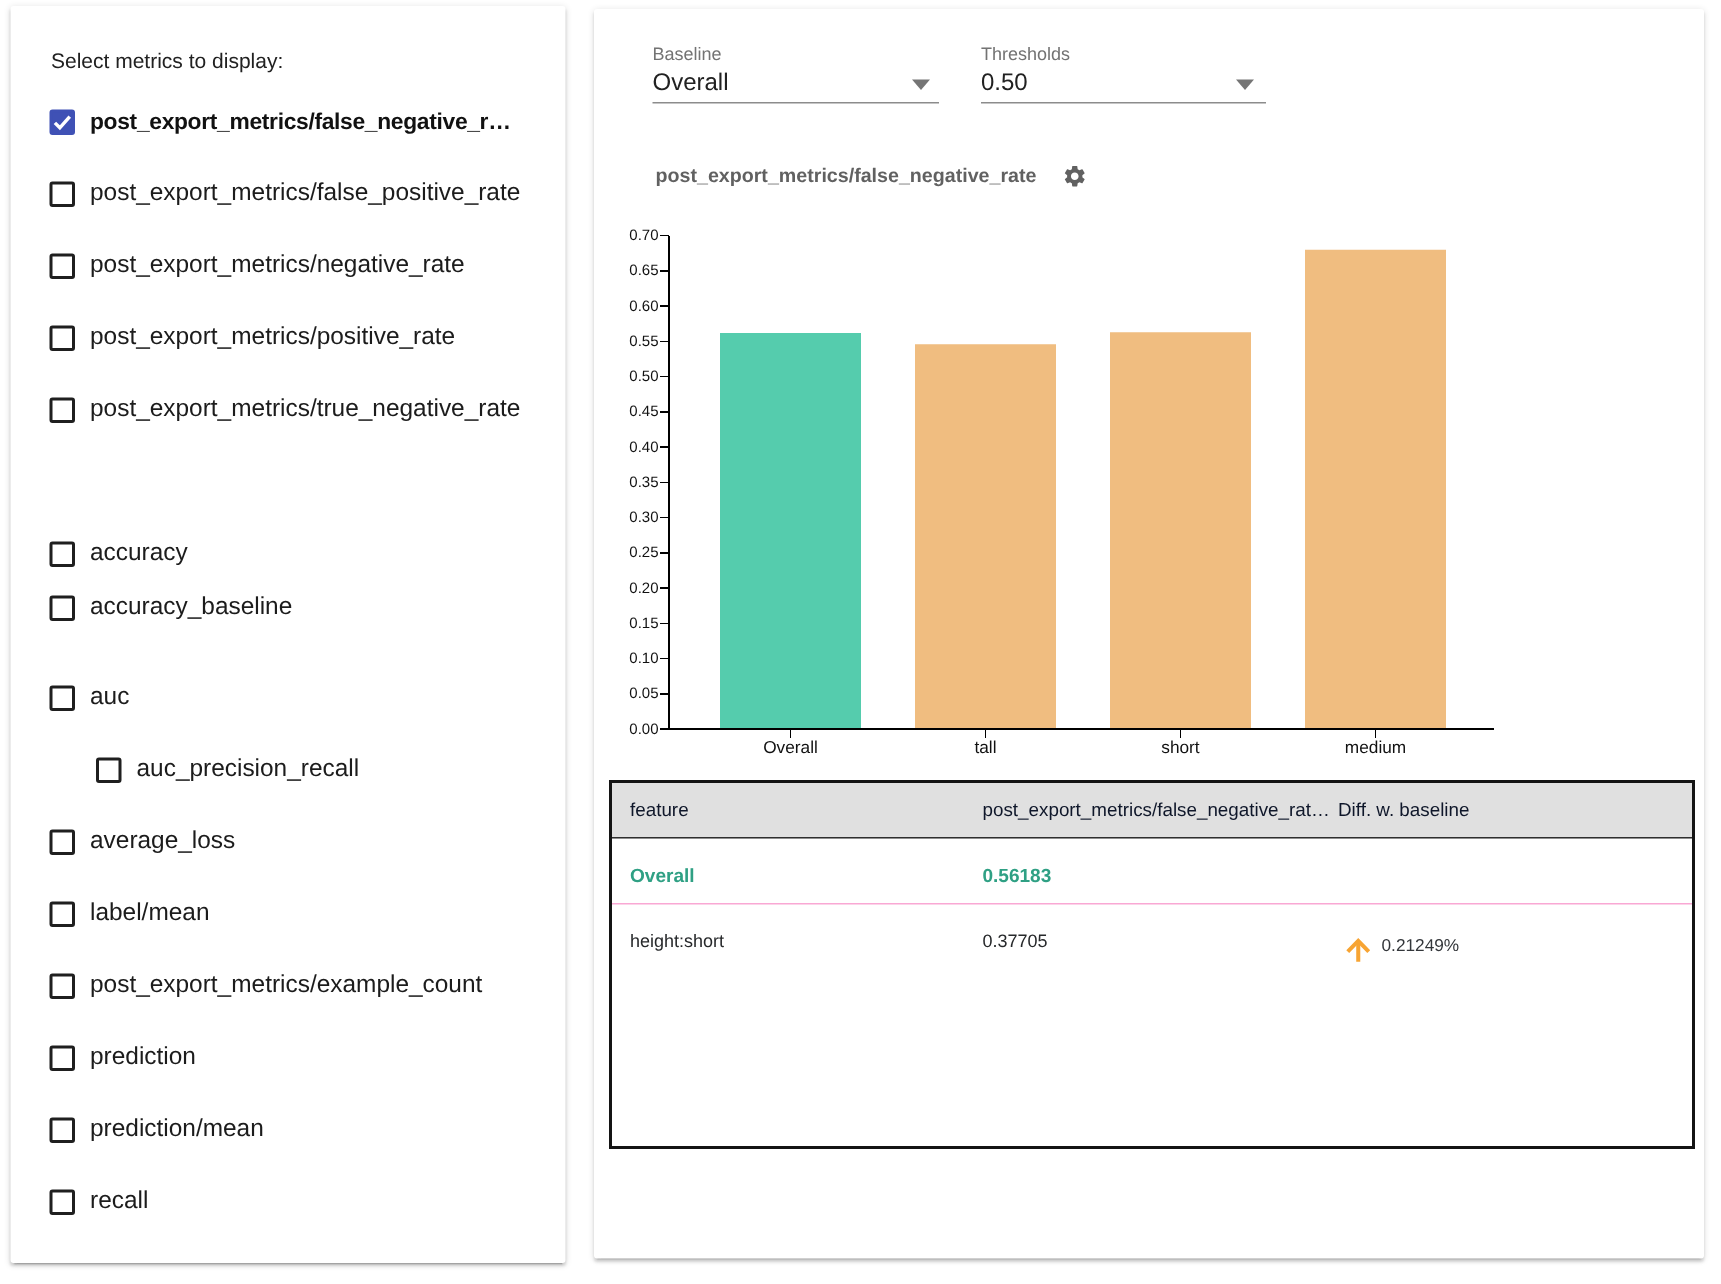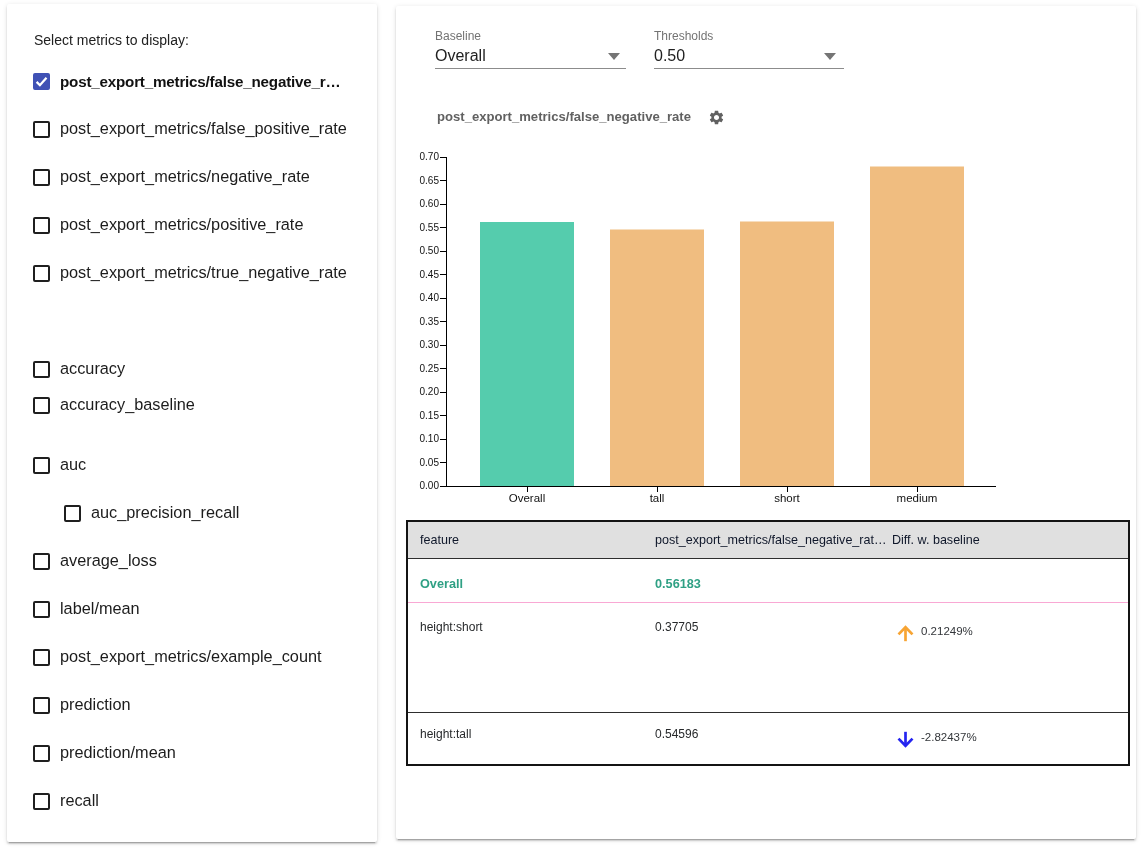--- a/index.html
+++ b/index.html
@@ -215,27 +215,14 @@
       <div class="c3 diff" style="top:22px;">
           <svg width="17" height="17" viewBox="0 0 17 17">
             <g stroke="#f7a433" stroke-width="2.7" fill="none">
               <path d="M8.5 16.2V3"></path>
               <path d="M1.5 9.4L8.5 2.2L15.5 9.4"></path>
             </g>
           </svg>
           <span class="pct">0.21249%</span>
         </div>
     </div>
-    <div class="trow drow" id="tr4">
-      <span class="c1 t">height:tall</span>
-        <span class="c2 t">0.54596</span>
-      <div class="c3 diff" style="top:18px;">
-          <svg width="17" height="17" viewBox="0 0 17 17">
-            <g stroke="#2424f0" stroke-width="2.7" fill="none">
-              <path d="M8.5 0.8V14"></path>
-              <path d="M1.5 7.6L8.5 14.8L15.5 7.6"></path>
-            </g>
-          </svg>
-          <span class="pct">-2.82437%</span>
-        </div>
-    </div>
   </div>
 </div>
 
 </body></html>

